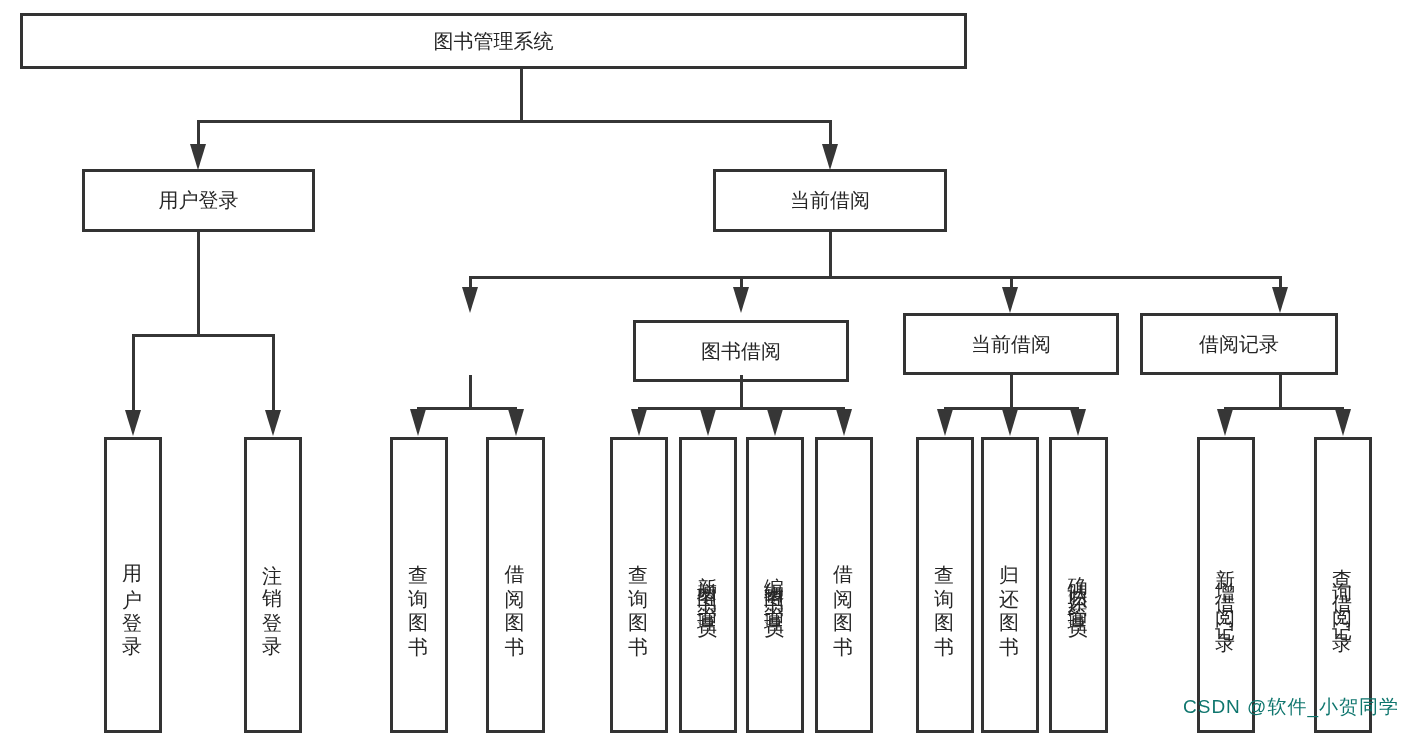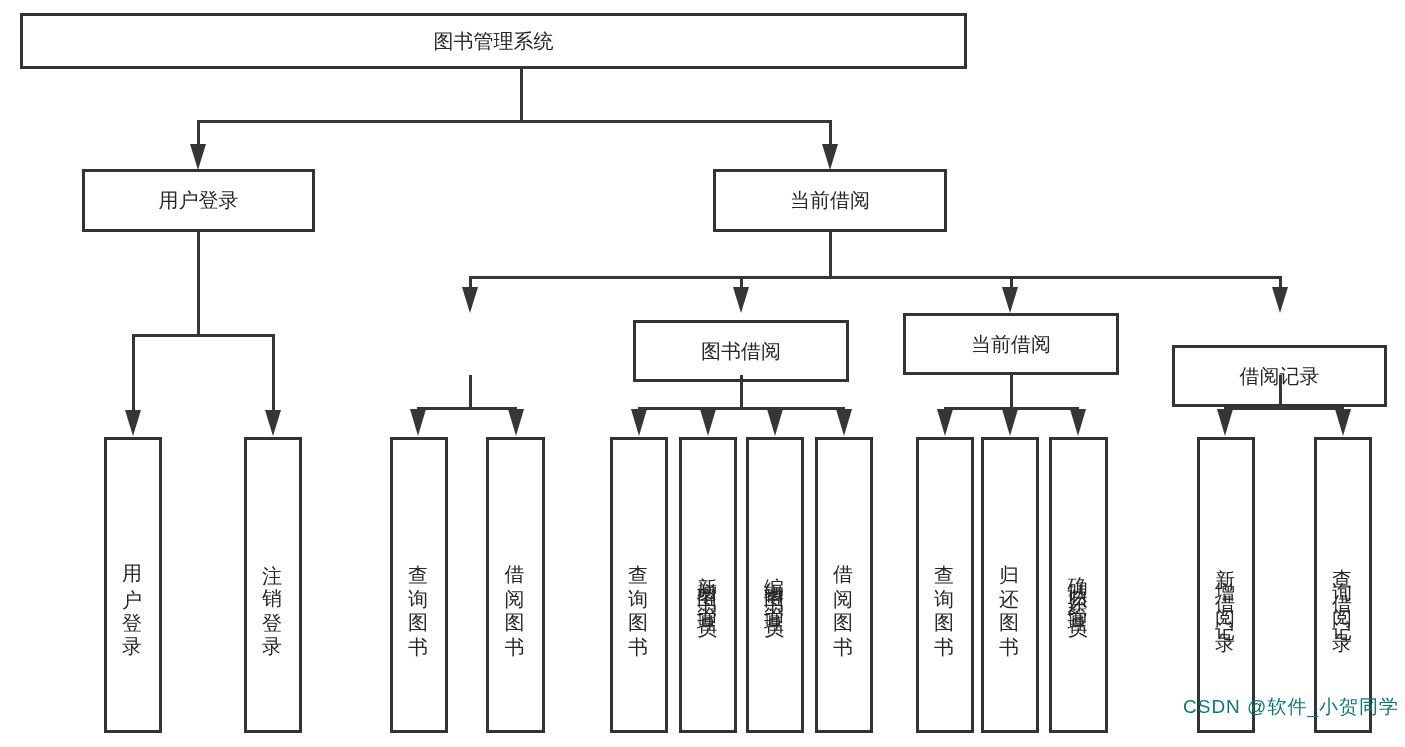--- a/index.html
+++ b/index.html
@@ -91,21 +91,21 @@
   <div class="arrow" style="left:1002px; top:287px;"></div>
   <div class="vline" style="left:1279px; top:276px; height:14px;"></div>
   <div class="arrow" style="left:1272px; top:287px;"></div>
 
   <div class="node" style="left:633px; top:313px; width:216px; height:62px;margin-top:7px;">
     <span>图书借阅</span>
   </div>
   <div class="node" style="left:903px; top:313px; width:216px; height:62px;justify-content:center;">
     <span>当前借阅</span>
   </div>
-  <div class="node" style="left:1172px; top:313px; width:215px; height:62px;margin-top:32px;">
+  <div class="node" style="left:1140px; top:313px; width:198px; height:62px;">
     <span>借阅记录</span>
   </div>
 
   <div class="vline" style="left:469px; top:375px; height:35px;"></div>
   <div class="hline" style="left:417px; top:407px; width:100px;"></div>
   <div class="arrow" style="left:410px; top:409px; border-top-width:27px;"></div>
   <div class="arrow" style="left:508px; top:409px; border-top-width:27px;"></div>
 
   <div class="vline" style="left:740px; top:375px; height:35px;"></div>
   <div class="hline" style="left:638px; top:407px; width:207px;"></div>

